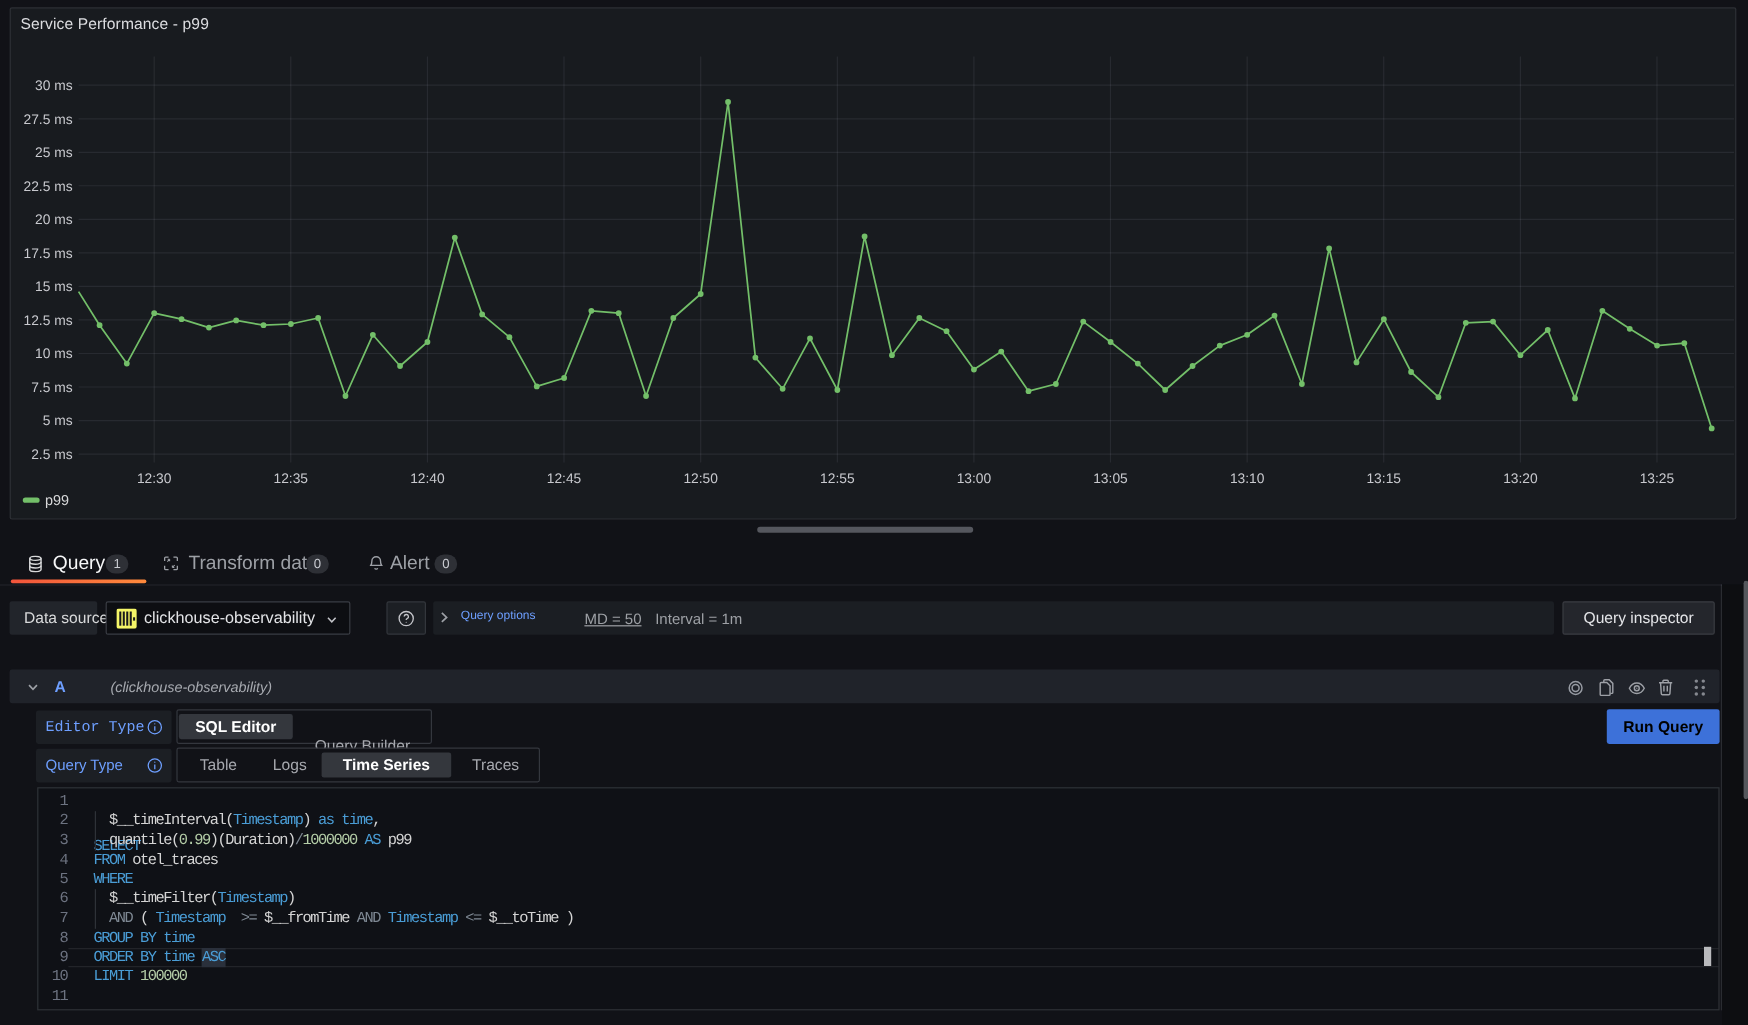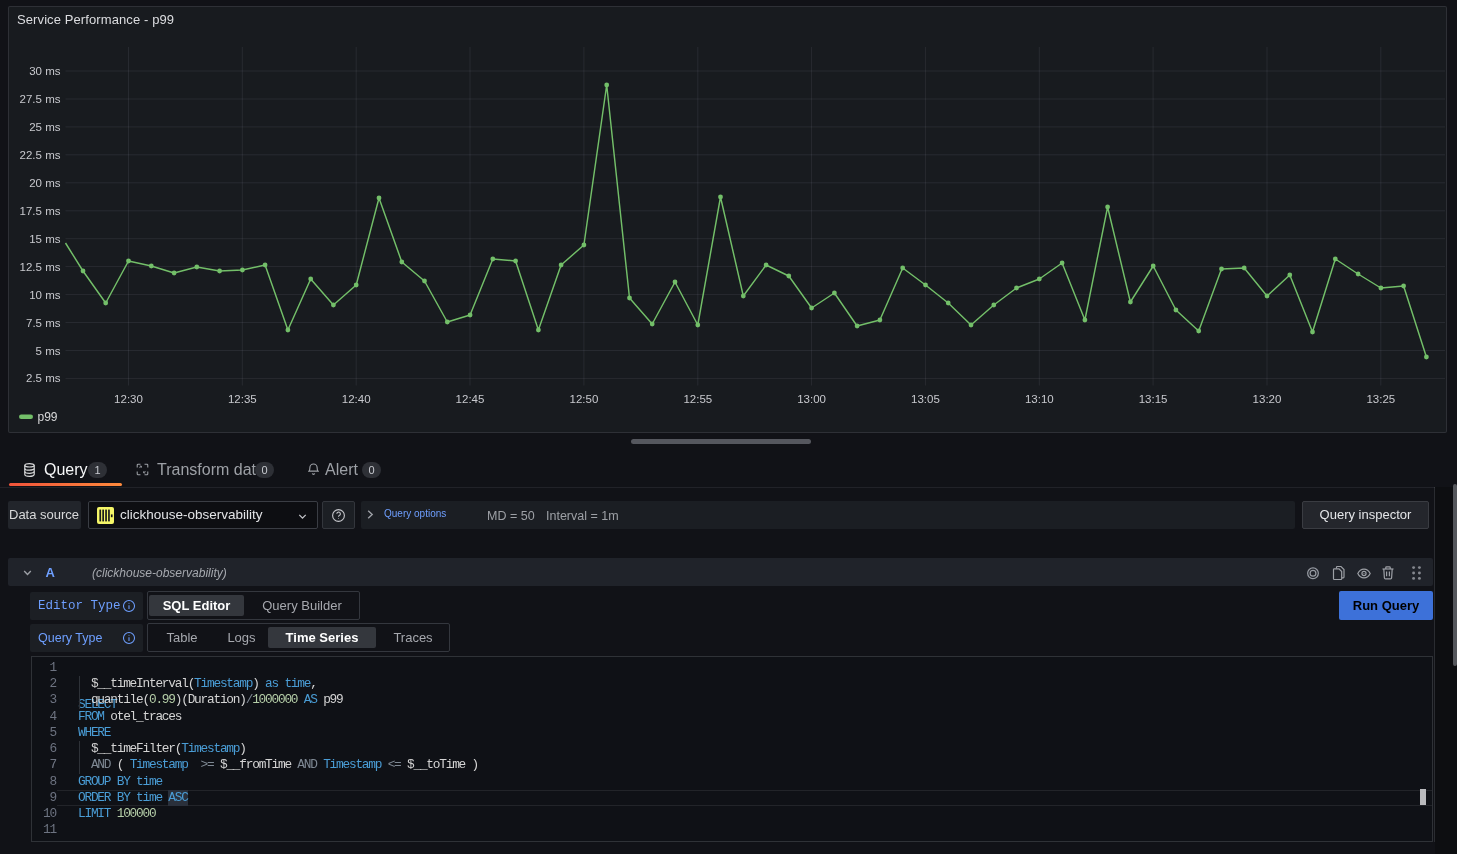--- a/index.html
+++ b/index.html
@@ -20,22 +20,22 @@
 .tabtxt { position:absolute; top:461px; font-size:16px; color:#9da0a6; }
 .badge { position:absolute; top:461.5px; height:16px; line-height:16px; padding:0 6.5px;
   background:#2e3036; color:#c9cbd1; font-size:11px; border-radius:9px; }
 .tabunder { position:absolute; left:8.5px; top:482.5px; width:113px; height:3.5px;
   border-radius:1.5px; background:linear-gradient(90deg,#f2543b,#ff8a3c); }
 .tabdiv { position:absolute; left:0; top:486.5px; width:1435px; height:1px;
   background:rgba(204,204,220,0.09); }
 
 .dslabel { position:absolute; left:8px; top:501px; width:73px; height:28px; white-space:nowrap; overflow:visible; font-size:12.5px;
   background:#22252b; border-radius:2px; color:#d8d9da; font-size:13px; line-height:28px;
-  padding-left:1px; }
-.dspicker { position:absolute; left:88px; top:501px; width:230px; height:28px;
+  padding-left:12px; }
+.dspicker { position:absolute; left:88px; top:501px; width:204px; height:28px;
   background:#0d0e12; border:1px solid #3a3d44; border-radius:2px; }
 .dspicker .nm { position:absolute; left:31px; top:0; line-height:26px; font-size:13.5px;
   color:#e3e4e7; font-weight:500; }
 .helpbtn { position:absolute; left:322px; top:501px; width:33px; height:28px;
   background:#1c1f24; border:1px solid #33363c; border-radius:2px; }
 .qopts { position:absolute; left:361px; top:501px; width:934px; height:28px;
   background:#1b1e23; border-radius:2px; }
 .qoptlink { position:absolute; left:384px; top:508px; font-size:10px; font-weight:500; color:#6e9fff; }
 .qoptstat { position:absolute; top:509px; font-size:12.5px; color:#9da0a5; }
 .qinspect { position:absolute; left:1302px; top:501px; width:127px; height:28px;
@@ -251,21 +251,21 @@
   <circle cx="8" cy="8" r="6.3"></circle>
   <path d="M6.2 6.2 a1.9 1.9 0 1 1 2.6 1.8 c-0.6 0.25 -0.8 0.6 -0.8 1.2"></path>
   <circle cx="8" cy="11.2" r="0.5" fill="#c3c4c9" stroke="none"></circle>
   </svg>
 </div>
 <div class="qopts"></div>
 <svg class="icon" style="left:364px; top:508px;" width="12" height="13" viewBox="0 0 12 13" fill="none" stroke="#9da0a6" stroke-width="1.4">
     <path d="M4.2 2.7 L8.2 6.5 L4.2 10.3"></path>
   </svg>
 <div class="qoptlink">Query options</div>
-<div class="qoptstat" style="left:487px;">MD = 50</div>
+<div class="qoptstat" style="left:487px;text-decoration:underline;">MD = 50</div>
 <div class="qoptstat" style="left:546px;">Interval = 1m</div>
 <div class="qinspect">Query inspector</div>
 
 <div class="qrow">
   <svg class="icon" style="left:13px; top:10px;" width="13" height="10" viewBox="0 0 13 10" fill="none" stroke="#9da0a6" stroke-width="1.4">
       <path d="M3.2 3 L6.5 6.4 L9.8 3"></path>
     </svg>
   <div class="qa">A</div>
   <div class="qds">(clickhouse-observability)</div>
 </div>
@@ -299,21 +299,21 @@
 
 <div class="inlabel" style="left:30px; top:592px;font-family:Liberation Mono, monospace;">Editor Type
   <svg style="position:absolute; right:7px; top:7px;" width="14" height="14" viewBox="0 0 16 16" fill="none" stroke="#6e9fff" stroke-width="1.2">
       <circle cx="8" cy="8" r="6.3"></circle>
       <path d="M8 7 V11.4"></path>
       <circle cx="8" cy="4.8" r="0.6" fill="#6e9fff" stroke="none"></circle>
     </svg>
 </div>
 <div class="seg" style="left:147px; top:591px;">
   <div class="s sel" style="width:95px;">SQL Editor</div>
-  <div class="s" style="width:114px;">Query Builder</div>
+  <div class="s" style="width:114px;margin-top:16px;">Query Builder</div>
 </div>
 <div class="runq">Run Query</div>
 <div class="inlabel" style="left:30px; top:624px;">Query Type
   <svg style="position:absolute; right:7px; top:7px;" width="14" height="14" viewBox="0 0 16 16" fill="none" stroke="#6e9fff" stroke-width="1.2">
       <circle cx="8" cy="8" r="6.3"></circle>
       <path d="M8 7 V11.4"></path>
       <circle cx="8" cy="4.8" r="0.6" fill="#6e9fff" stroke="none"></circle>
     </svg>
 </div>
 <div class="seg" style="left:147px; top:623px;">

